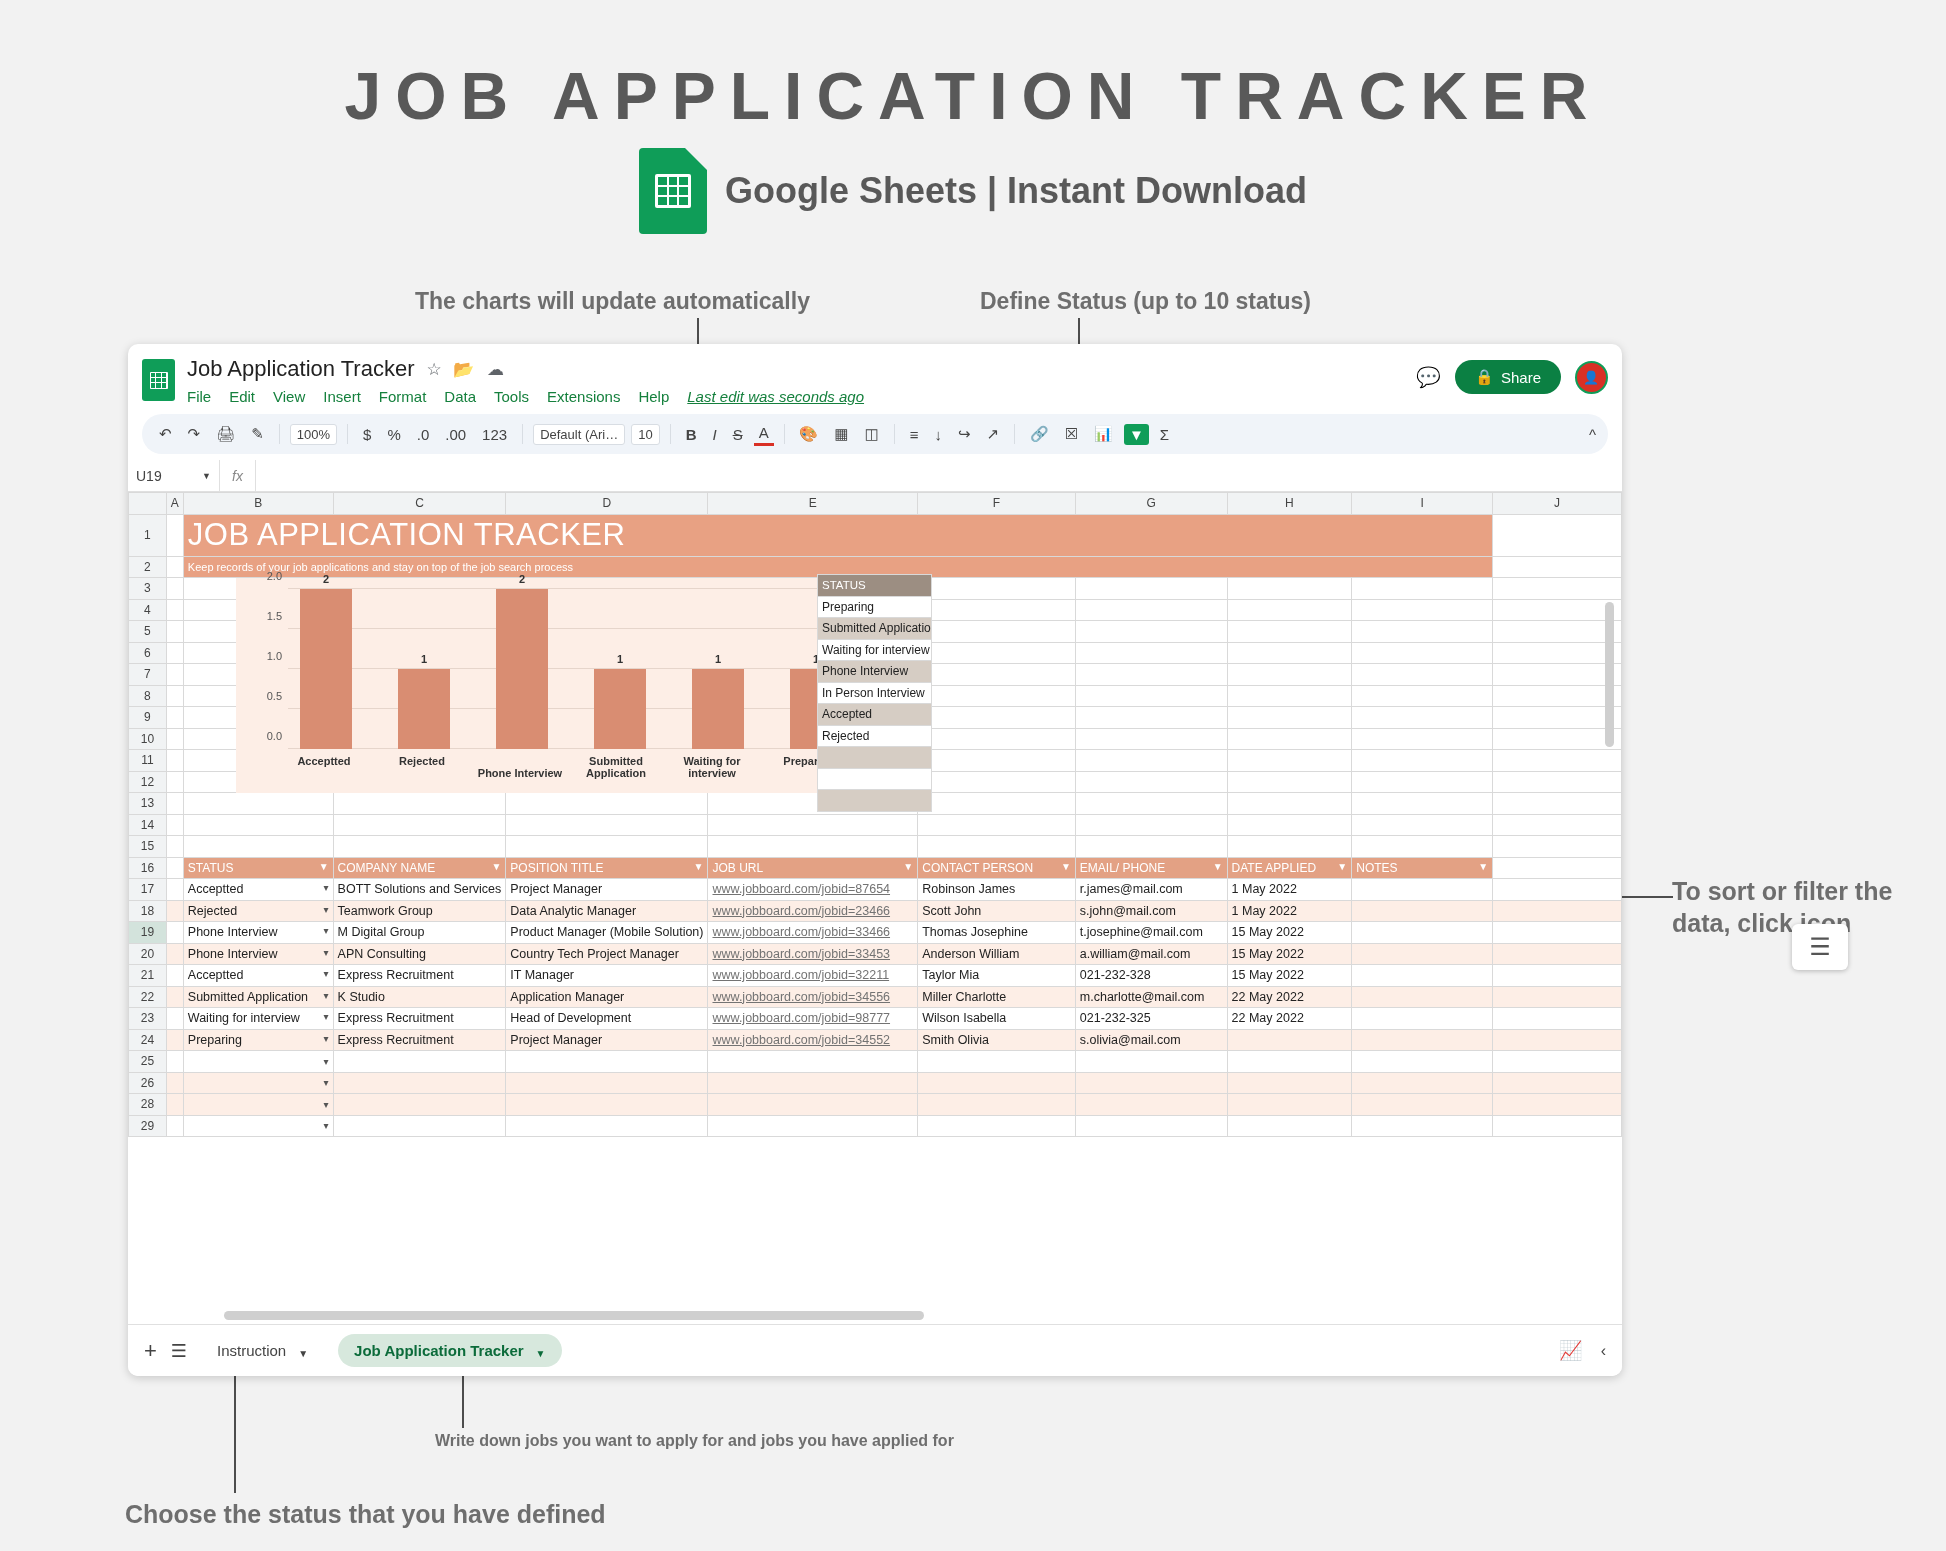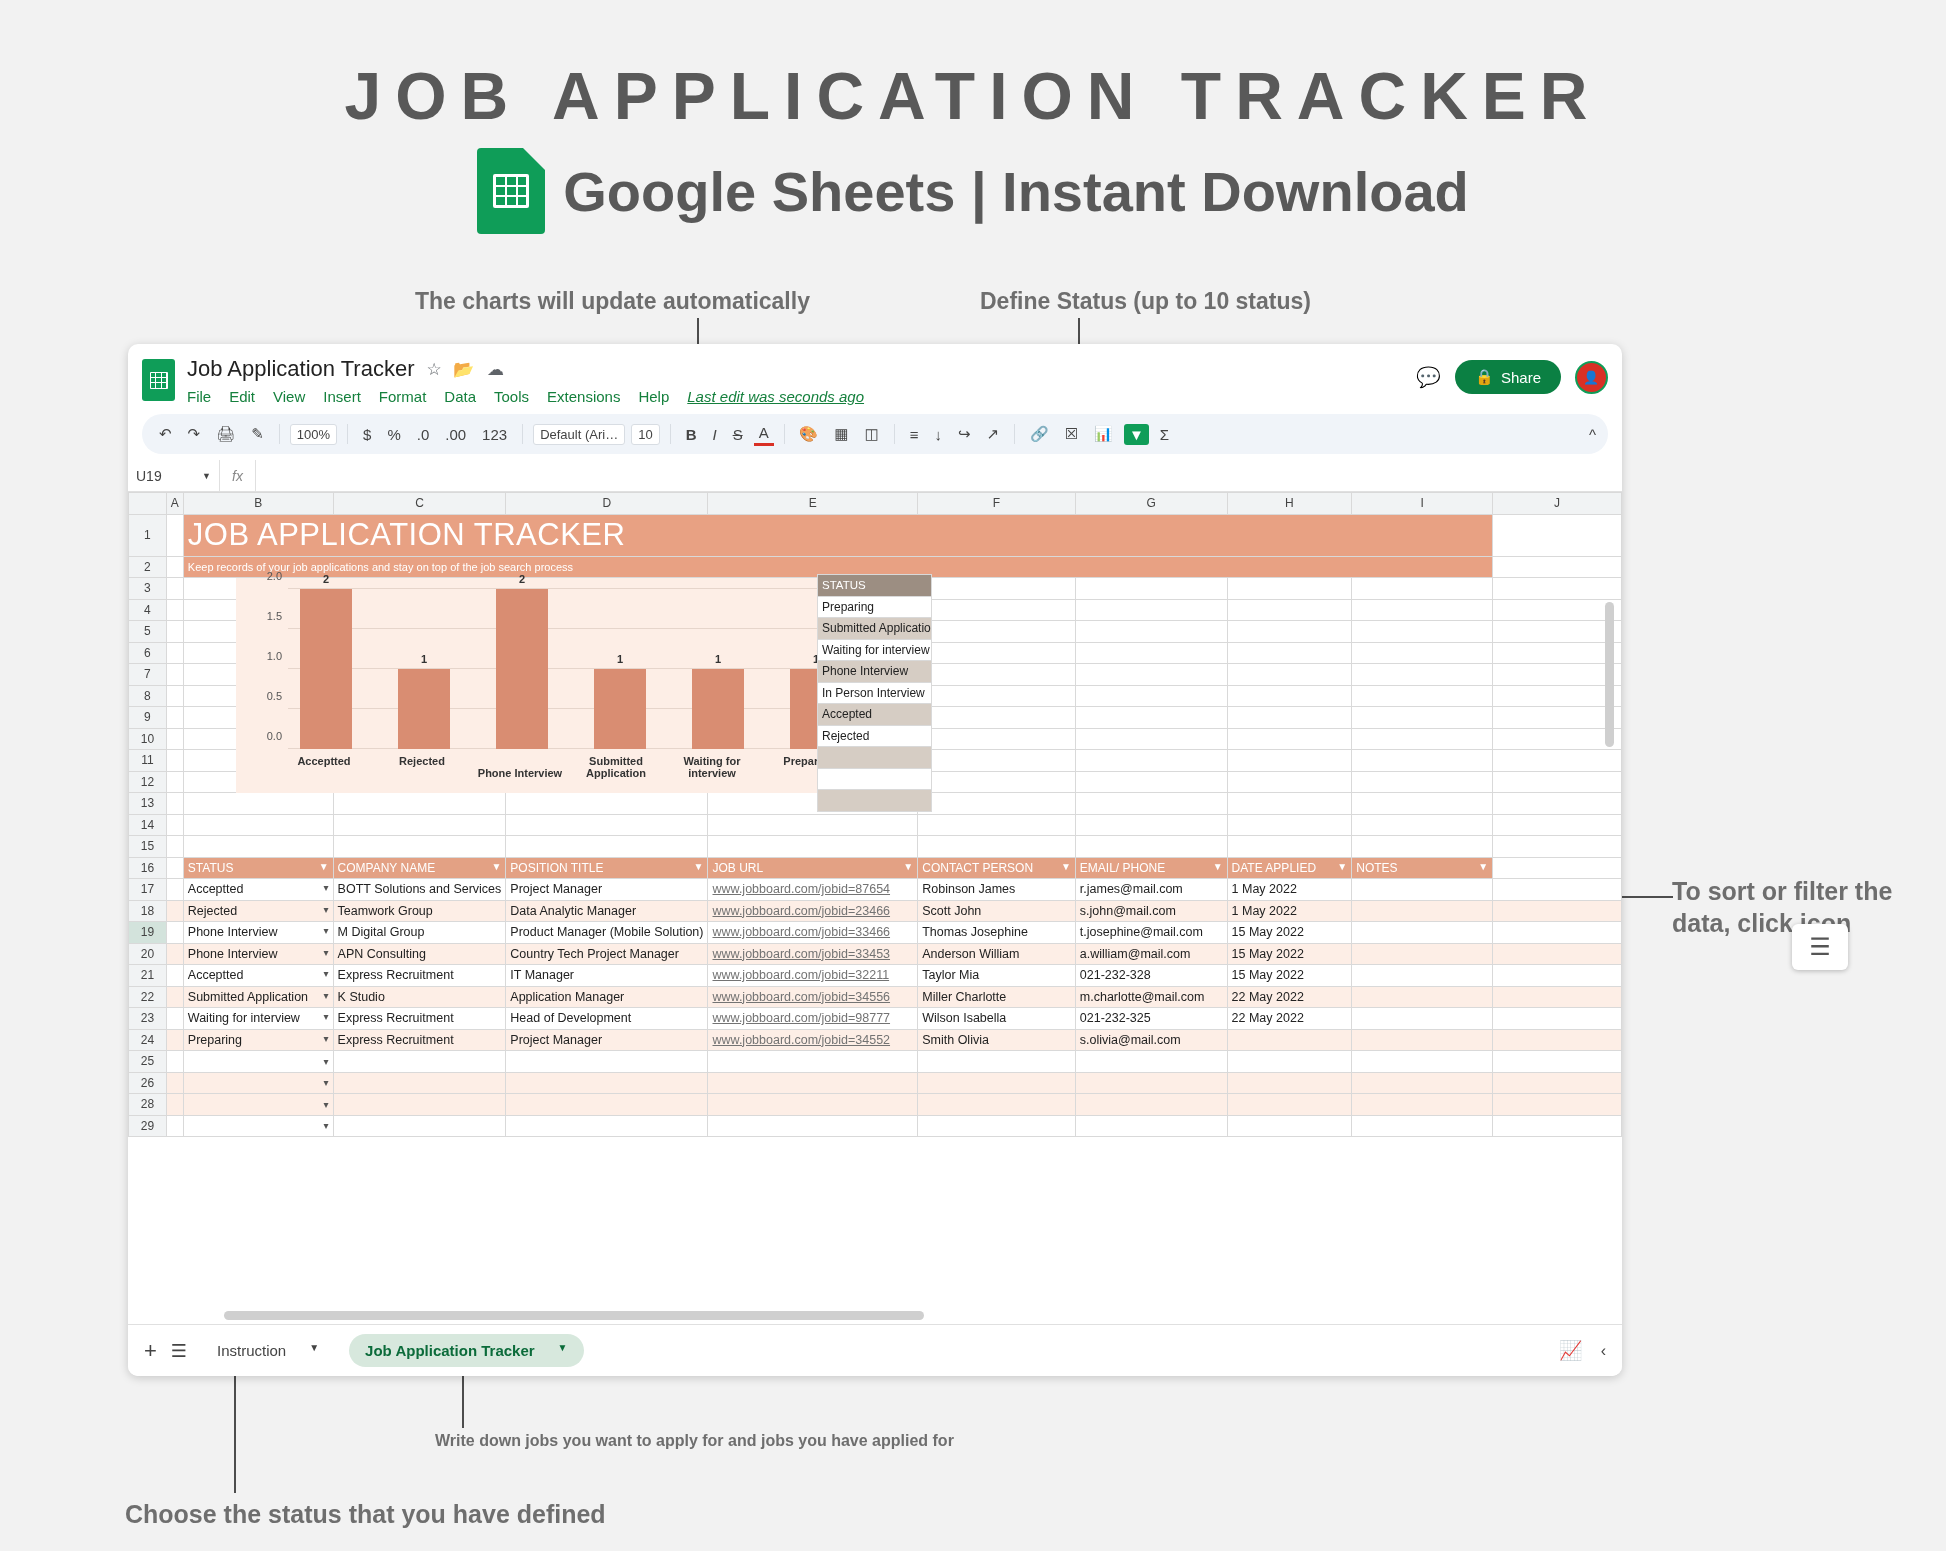--- a/index.html
+++ b/index.html
@@ -31,21 +31,21 @@
     content:""; position:absolute; top:0; right:0;
     border-width:0 22px 22px 0; border-style:solid;
     border-color:#f2f2f2 #f2f2f2 transparent transparent;
   }
   .gs-logo .grid{
     width:36px;height:34px;background:#fff;border-radius:2px;
     display:grid;grid-template-columns:1fr 1fr 1fr;grid-template-rows:1fr 1fr 1fr;
     gap:2px;padding:3px;
   }
   .gs-logo .grid i{ background:#0f9d58; display:block; }
-  .hero-sub-text{ font-size:56px; font-weight:bold; color:#595959; }
+  .hero-sub-text{ font-size:36px; font-weight:bold; color:#595959; }
 
   
   .callout{ position:absolute; color:#6e6e6e; font-weight:bold; }
   .callout.c1{ left:415px; top:288px; font-size:23px; }
   .callout.c2{ left:980px; top:288px; font-size:23px; }
   .callout.c3{ left:1672px; top:875px; font-size:25px; line-height:32px; color:#6e6e6e; width:270px;}
   .callout.c4{ left:435px; top:1432px; font-size:16px; }
   .callout.c5{ left:125px; top:1500px; font-size:25px; }
 
   .lead{ position:absolute; background:#4d4d4d; }
@@ -146,21 +146,21 @@
      text-align:center; line-height:12px;}
 
   
   .stbox{ position:absolute; left:689px; top:82px; width:115px; }
 
   
   .gs-bottom{
     position:absolute;bottom:0;left:0;right:0;height:52px;border-top:1px solid #e0e0e0;
     display:flex;align-items:center;gap:14px;padding:0 16px;background:#fff;font-size:15px;color:#444;
   }
-  .tab{ padding:8px 16px;border-radius:18px; display:flex;align-items:flex-start;gap:23px;}
+  .tab{ padding:8px 16px;border-radius:18px; display:flex;align-items:flex-end;gap:12px;}
   .tab.active{ background:#d7e8dd; color:#0b6b3a; font-weight:bold; }
   .bottom-right{ margin-left:auto; display:flex;align-items:center;gap:18px;}
 
   .hscroll{ position:absolute;left:96px;bottom:56px;width:700px;height:9px;background:#cfcfcf;border-radius:5px;}
   .vscroll{ position:absolute;right:8px;top:110px;width:9px;height:145px;background:#cfcfcf;border-radius:5px;}
 
   .filter-badge{
     position:absolute; left:1792px; top:924px; width:56px;height:46px;
     background:#fff;border-radius:6px;box-shadow:0 1px 5px rgba(0,0,0,.25);
     display:flex;align-items:center;justify-content:center;color:#555;font-size:24px;

